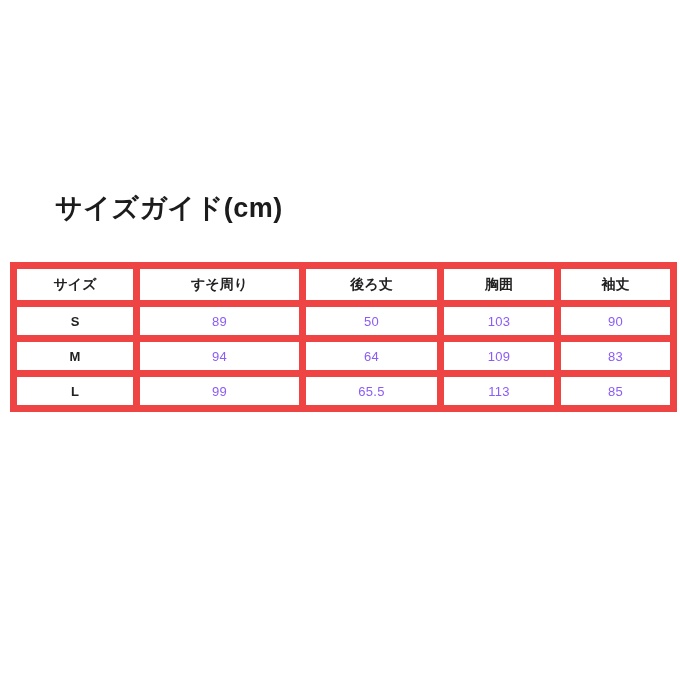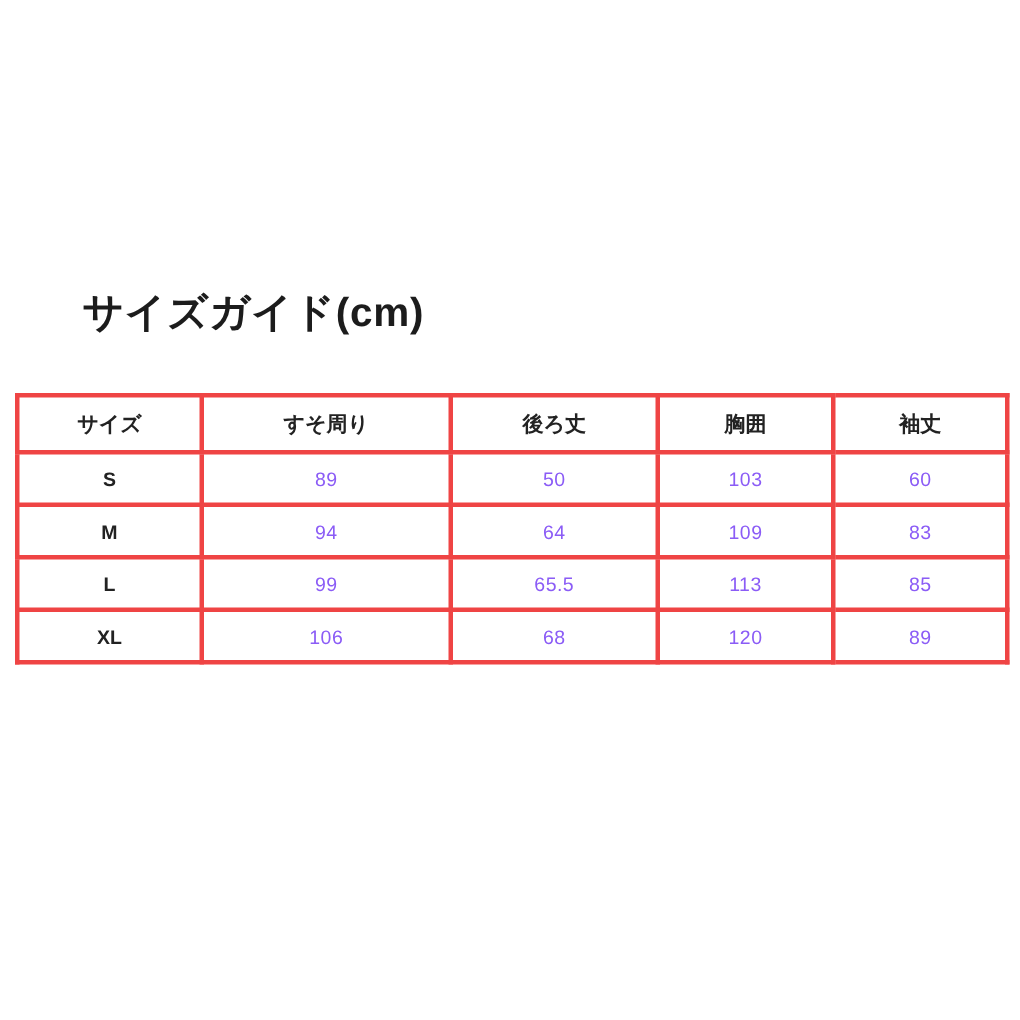--- a/index.html
+++ b/index.html
@@ -27,21 +27,21 @@
   }
   table.size-table {
     width: 660px;
     margin: 0 10px;
     border-collapse: collapse;
     table-layout: fixed;
     background: #ffffff;
   }
   table.size-table th,
   table.size-table td {
-    border: 3px solid #ef4444;
+    border: 7px solid #ef4444;
     text-align: center;
     vertical-align: middle;
     background: #ffffff;
   }
   table.size-table thead th {
     height: 38px;
     font-size: 14px;
     font-weight: 700;
     color: #222222;
   }
@@ -87,39 +87,32 @@
         <th>胸囲</th>
         <th>袖丈</th>
       </tr>
     </thead>
     <tbody>
       <tr>
         <th>S</th>
         <td>89</td>
         <td>50</td>
         <td>103</td>
-        <td>60</td>
+        <td>90</td>
       </tr>
       <tr>
         <th>M</th>
         <td>94</td>
         <td>64</td>
         <td>109</td>
         <td>83</td>
       </tr>
       <tr>
         <th>L</th>
         <td>99</td>
         <td>65.5</td>
         <td>113</td>
         <td>85</td>
       </tr>
-      <tr>
-        <th>XL</th>
-        <td>106</td>
-        <td>68</td>
-        <td>120</td>
-        <td>89</td>
-      </tr>
     </tbody>
   </table>
 
 </div>
 
 </body></html>

